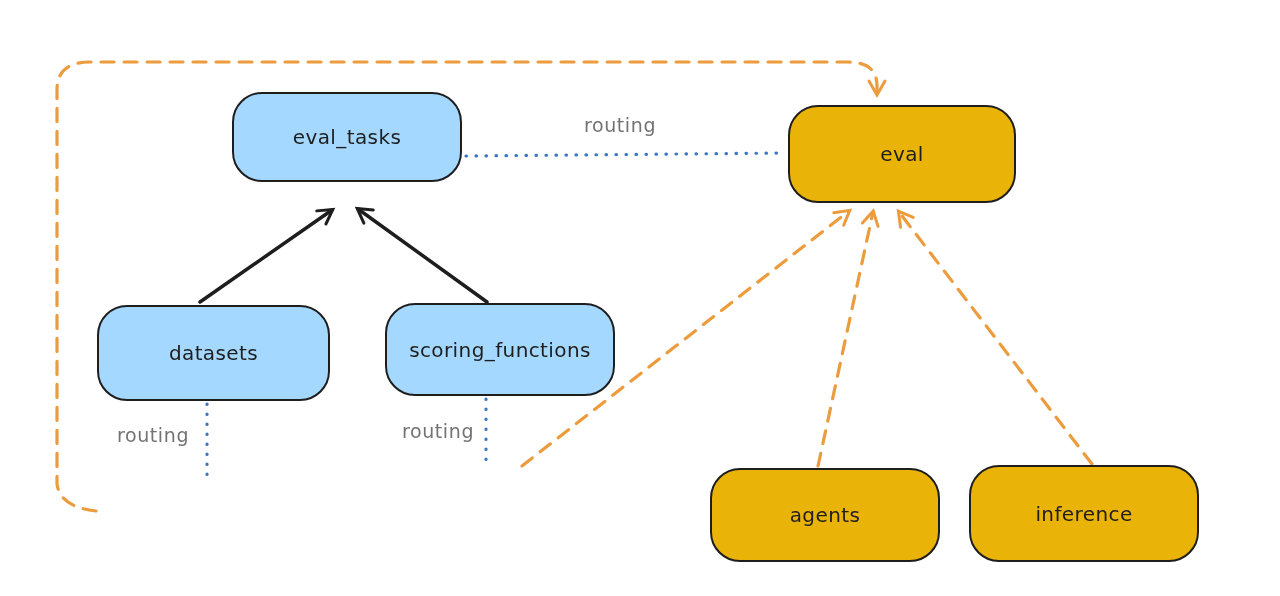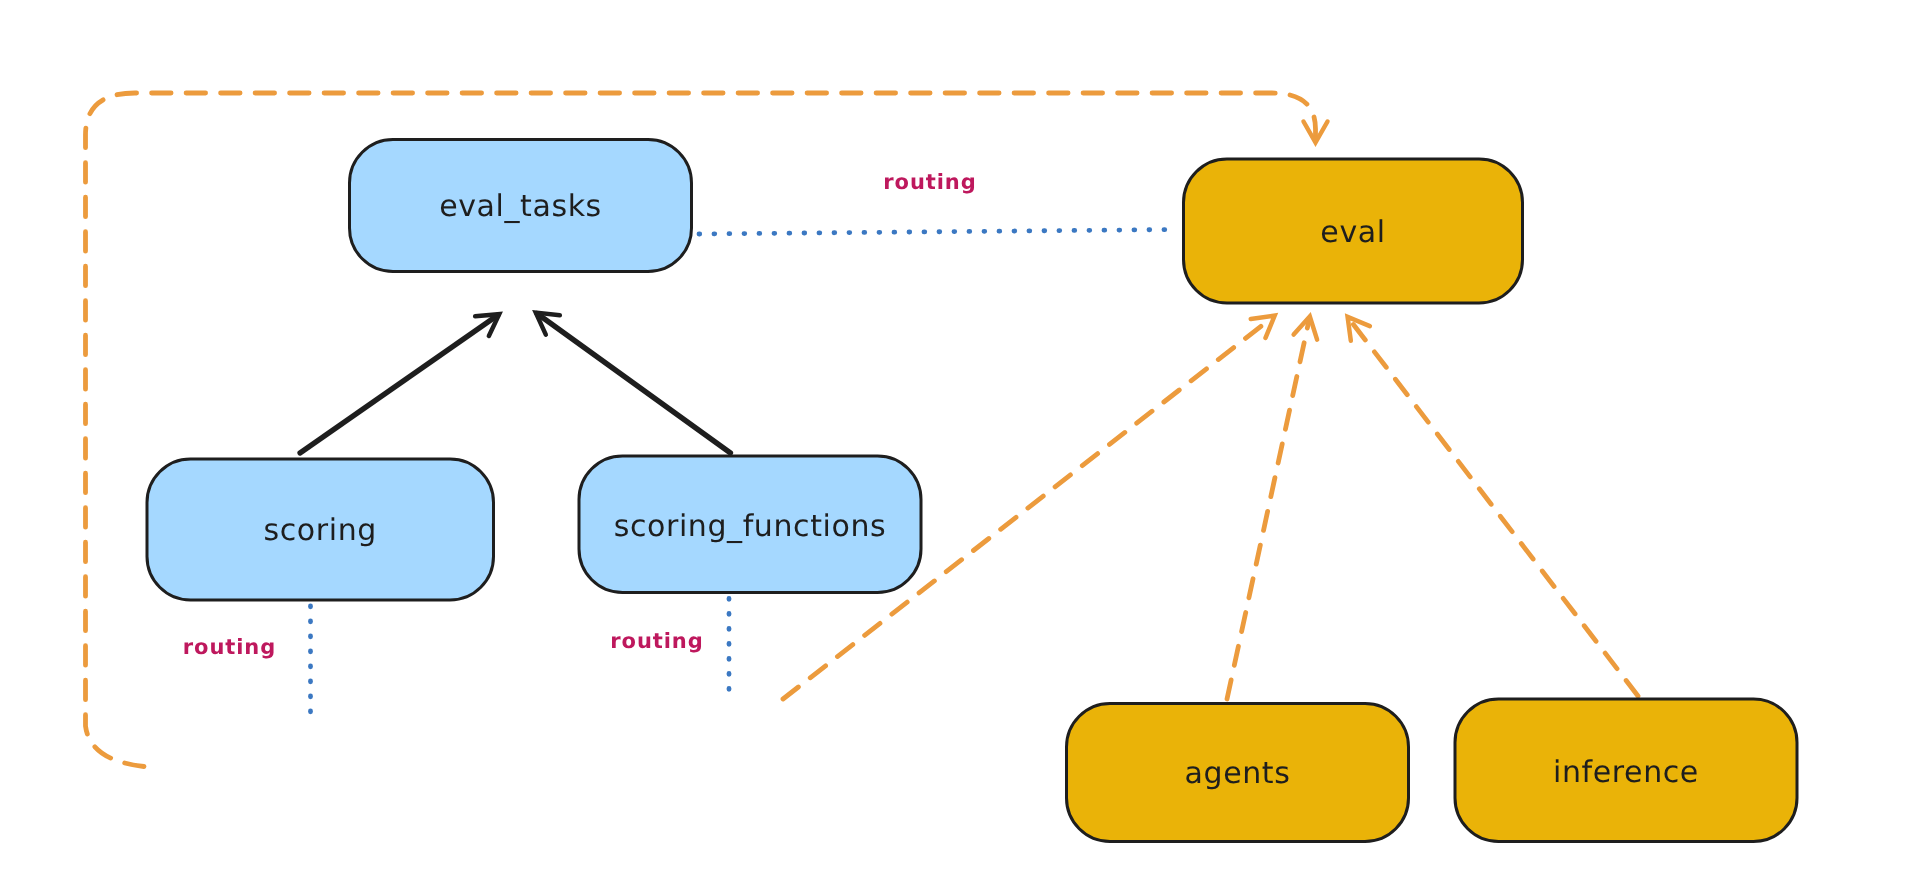--- a/index.html
+++ b/index.html
@@ -30,23 +30,23 @@
     box-sizing: border-box;
     font-size: 20px;
     color: #1e1e1e;
     letter-spacing: 0.4px;
   }
   .node.blue  { background: #a5d8ff; }
   .node.green { background: #eab308; }
   .edge-label {
     position: absolute;
     z-index: 3;
-    color: #be185d;
-    font-size: 14px;
-    font-weight: bold;
+    color: #737373;
+    font-size: 19px;
+    font-weight: normal;
     letter-spacing: 0.6px;
     text-align: center;
     width: 90px;
   }
 </style>
 </head>
 <body>
 
 <div class="canvas">
 
@@ -75,21 +75,21 @@
 
   <div class="node blue" style="left:232px; top:92px; width:230px; height:90px">
     <span>eval_tasks</span>
   </div>
 
   <div class="node green" style="left:788px; top:105px; width:228px; height:98px">
     <span>eval</span>
   </div>
 
   <div class="node blue" style="left:97px; top:305px; width:233px; height:96px">
-    <span>scoring</span>
+    <span>datasets</span>
   </div>
 
   <div class="node blue" style="left:385px; top:303px; width:230px; height:93px">
     <span>scoring_functions</span>
   </div>
 
 
 
   <div class="node green" style="left:710px; top:468px; width:230px; height:94px">
     <span>agents</span>

